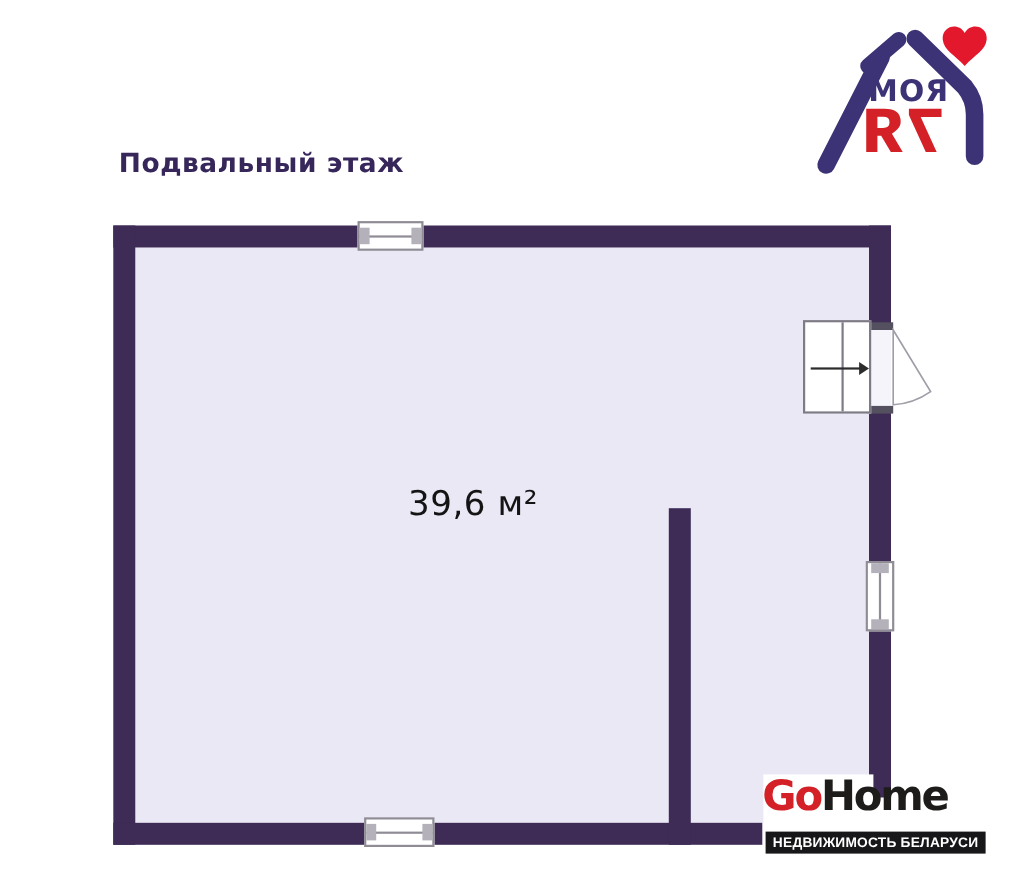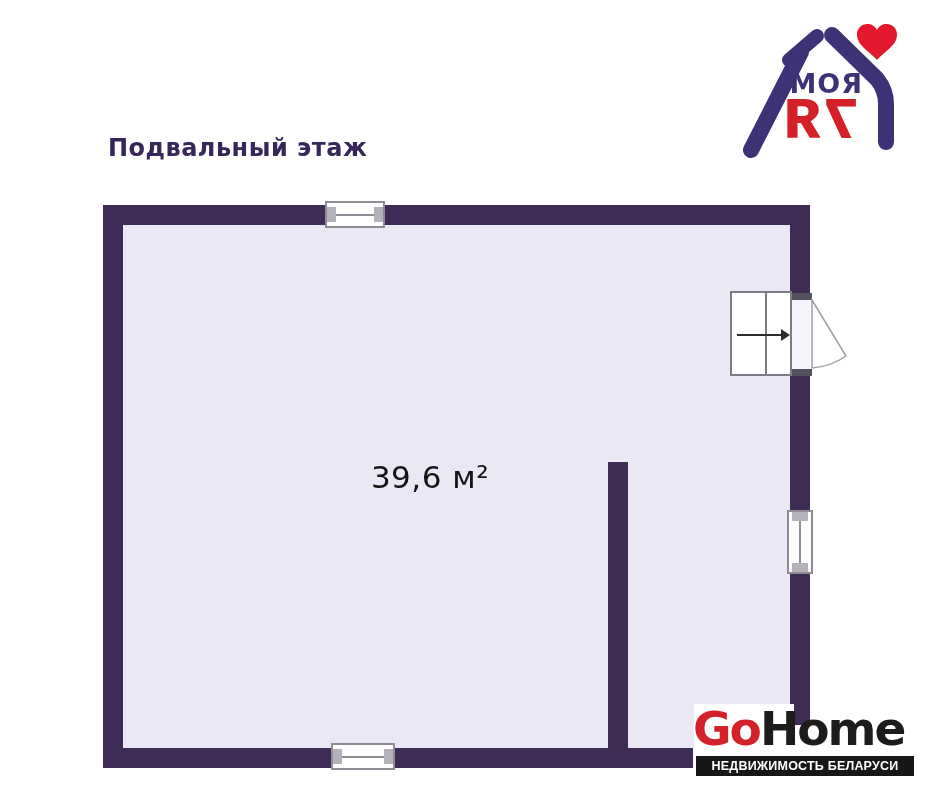--- a/index.html
+++ b/index.html
@@ -33,36 +33,36 @@
   .door-jamb{position:absolute;left:788px;width:24px;height:7px;background:#55505f;}
   .door-closet{position:absolute;left:730px;top:291px;width:62px;height:85px;background:#fff;border:2px solid #7e7b86;}
   .door-closet .divider{position:absolute;top:0;bottom:0;left:33px;width:2px;background:#7e7b86;}
   .door-closet .arrow-line{position:absolute;left:5px;top:41px;width:47px;height:2px;background:#2c2c2c;}
   .door-closet .arrow-head{position:absolute;left:49px;top:36px;width:0;height:0;
     border-left:9px solid #2c2c2c;border-top:6px solid transparent;border-bottom:6px solid transparent;}
 
   .white-patch{position:absolute;background:#fff;}
 
   .area-label{position:absolute;left:340px;top:440px;width:180px;text-align:center;
-    font-size:31px;color:var(--area-text);letter-spacing:.5px;margin-top:19px;}
+    font-size:31px;color:var(--area-text);letter-spacing:.5px;}
 
   
   .moya-logo{position:absolute;left:735px;top:12px;width:185px;height:150px;}
   .moya-logo svg{position:absolute;left:0;top:0;}
   .moya-word{position:absolute;left:40px;top:56px;width:88px;text-align:right;
     font-size:27px;font-weight:bold;color:var(--brand-navy);letter-spacing:1px;}
   .moya-7ya{position:absolute;left:38px;top:76px;width:98px;text-align:center;
     font-size:54px;font-weight:bold;color:var(--brand-red);transform:scaleX(-1);letter-spacing:-2px;}
 
   
   .gohome{position:absolute;left:693px;top:704px;width:220px;height:80px;}
-  .gohome .wordmark{font-size:47px;font-weight:bold;letter-spacing:-2px;line-height:1.05;}
+  .gohome .wordmark{font-size:38px;font-weight:bold;letter-spacing:-2px;line-height:1.05;}
   .gohome .go{color:var(--brand-red);}
   .gohome .home{color:var(--home-black);}
-  .gohome .banner{position:absolute;left:3px;top:52px;width:218px;height:20px;
+  .gohome .banner{position:absolute;left:3px;top:52px;width:200px;height:20px;
     background:var(--banner-black);display:flex;align-items:center;justify-content:center;}
   .gohome .banner span{color:#fff;font-size:12.5px;font-weight:bold;letter-spacing:.2px;
     font-family:"Liberation Sans",sans-serif;white-space:nowrap;}
 </style>
 </head>
 <body>
 
 <div id="page">
 
   <div class="page-title">Подвальный этаж</div>

